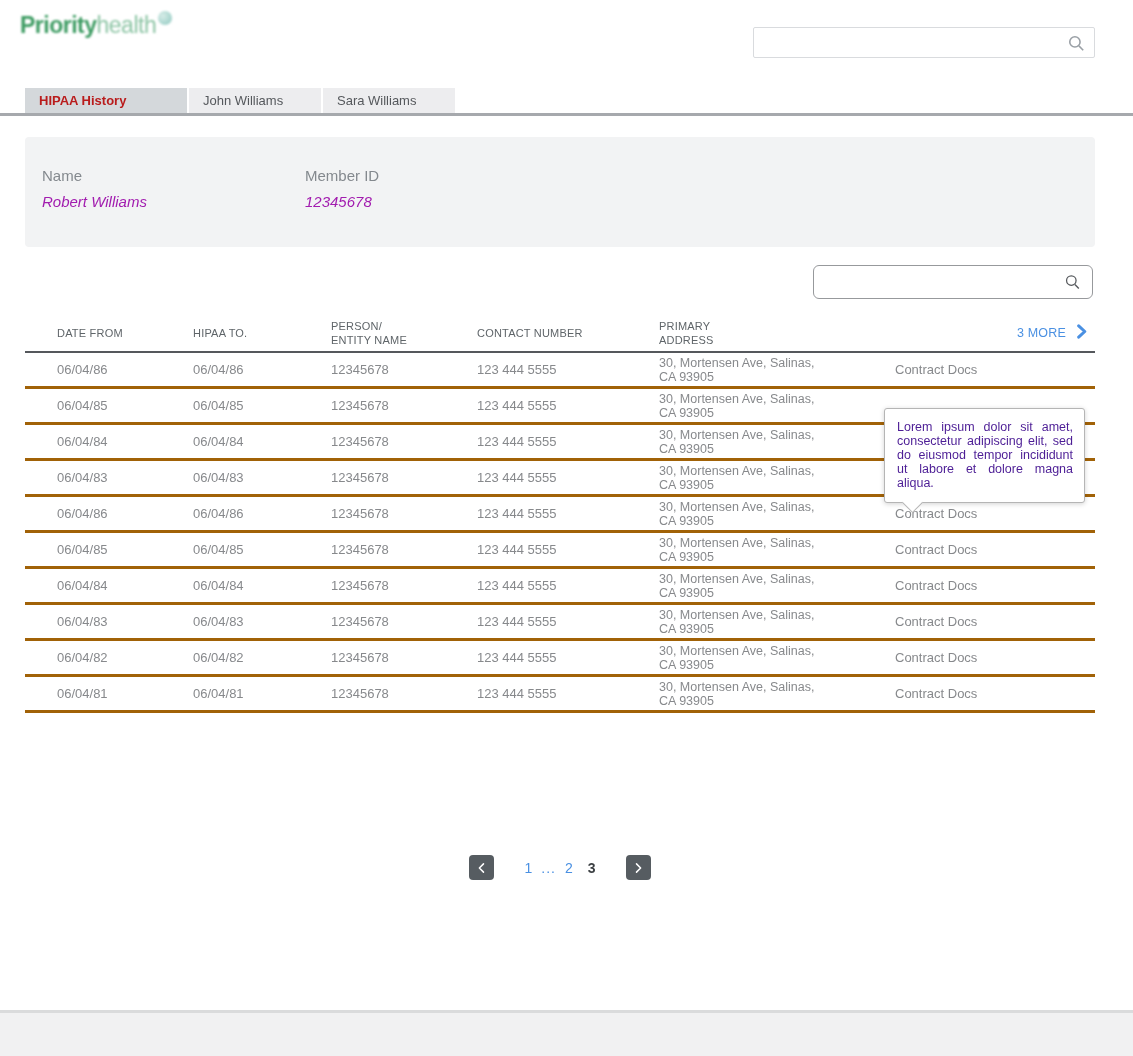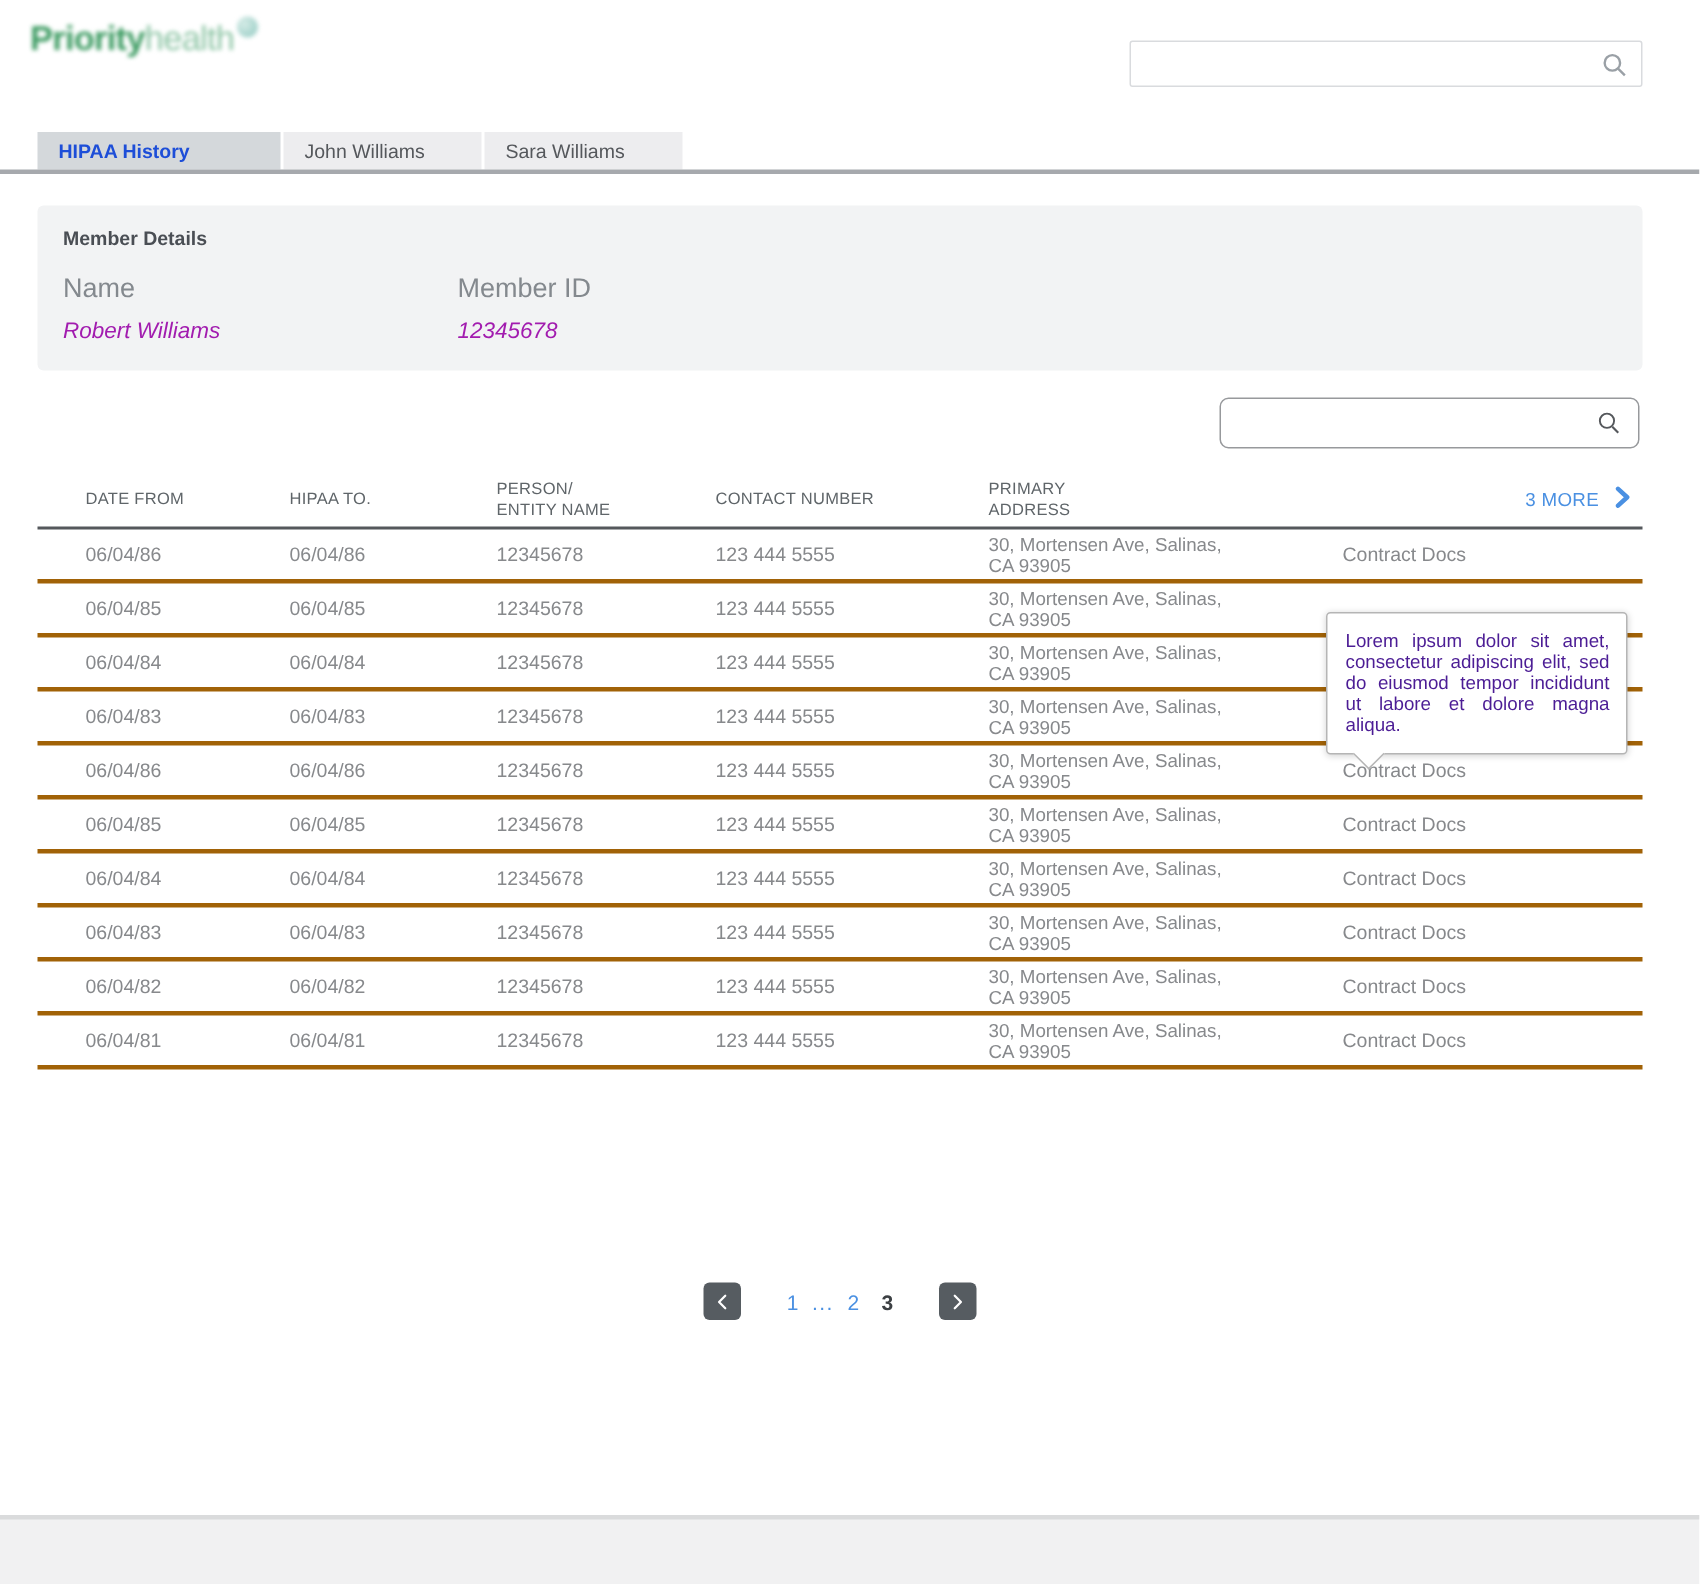--- a/index.html
+++ b/index.html
@@ -33,37 +33,37 @@
   }
   .search-global .sicon { position: absolute; right: 8px; top: 6px; }
 
   
   .tabs { position: absolute; top: 88px; left: 25px; display: flex; gap: 2px; }
   .tab {
     height: 25px; width: 132px; background: #ededef;
     display: flex; align-items: center; padding-left: 14px;
     box-sizing: border-box; font-size: 13px; color: #55585c; cursor: pointer;
   }
-  .tab.active { width: 162px; background: #d4d8db; font-weight: 700; color: #1d4ed8; }
+  .tab.active { width: 162px; background: #d4d8db; font-weight: 700; color: #b91c1c; }
   .tab-underline {
     position: absolute; top: 113px; left: 0; width: 100%; height: 3px;
     background: #a6a9ad;
   }
 
   
   .member-panel {
     position: absolute; left: 25px; top: 137px; width: 1070px; height: 110px;
     background: #f2f3f4; border-radius: 4px; box-sizing: border-box;
     padding: 14px 17px 0 17px;
   }
   .member-title { font-size: 13px; font-weight: 700; color: #4a4e54; }
   .member-fields {
     display: grid; grid-template-columns: 263px 264px auto; margin-top: 16px;
   }
-  .field-label { font-size: 18px; color: #84898e; }
+  .field-label { font-size: 15px; color: #84898e; }
   .field-value { font-size: 15px; color: #a21caf; margin-top: 9px; font-style: italic; }
 
   
   .search-table {
     position: absolute; left: 813px; top: 265px; width: 280px; height: 34px;
     border: 1px solid #97999c; border-radius: 6px; box-sizing: border-box;
     background: #fff;
   }
   .search-table input {
     position: absolute; left: 8px; top: 0; width: 230px; height: 32px;
@@ -147,21 +147,20 @@
 </div>
 
 <nav class="tabs">
     <div class="tab active">HIPAA History</div>
     <div class="tab">John Williams</div>
     <div class="tab">Sara Williams</div>
   </nav>
 <div class="tab-underline"></div>
 
 <section class="member-panel">
-  <div class="member-title">Member Details</div>
   <div class="member-fields">
     <div>
       <div class="field-label">Name</div>
       <div class="field-value">Robert Williams</div>
     </div>
     <div>
       <div class="field-label">Member ID</div>
       <div class="field-value">12345678</div>
     </div>
   </div>

